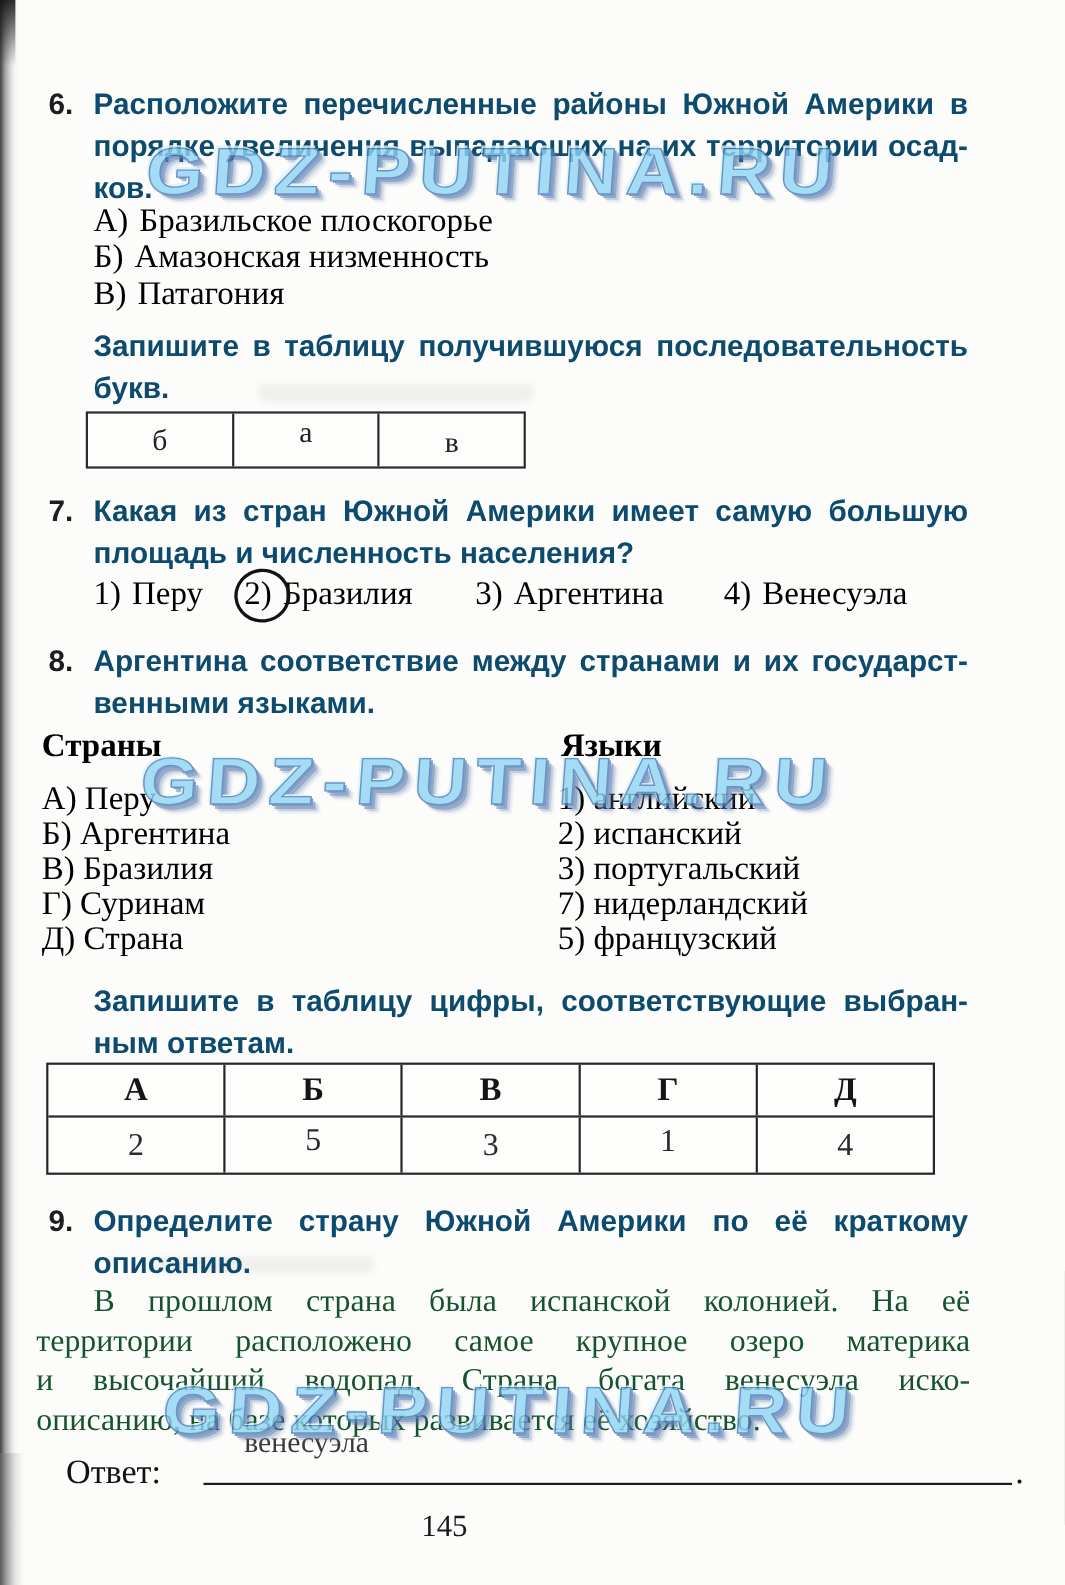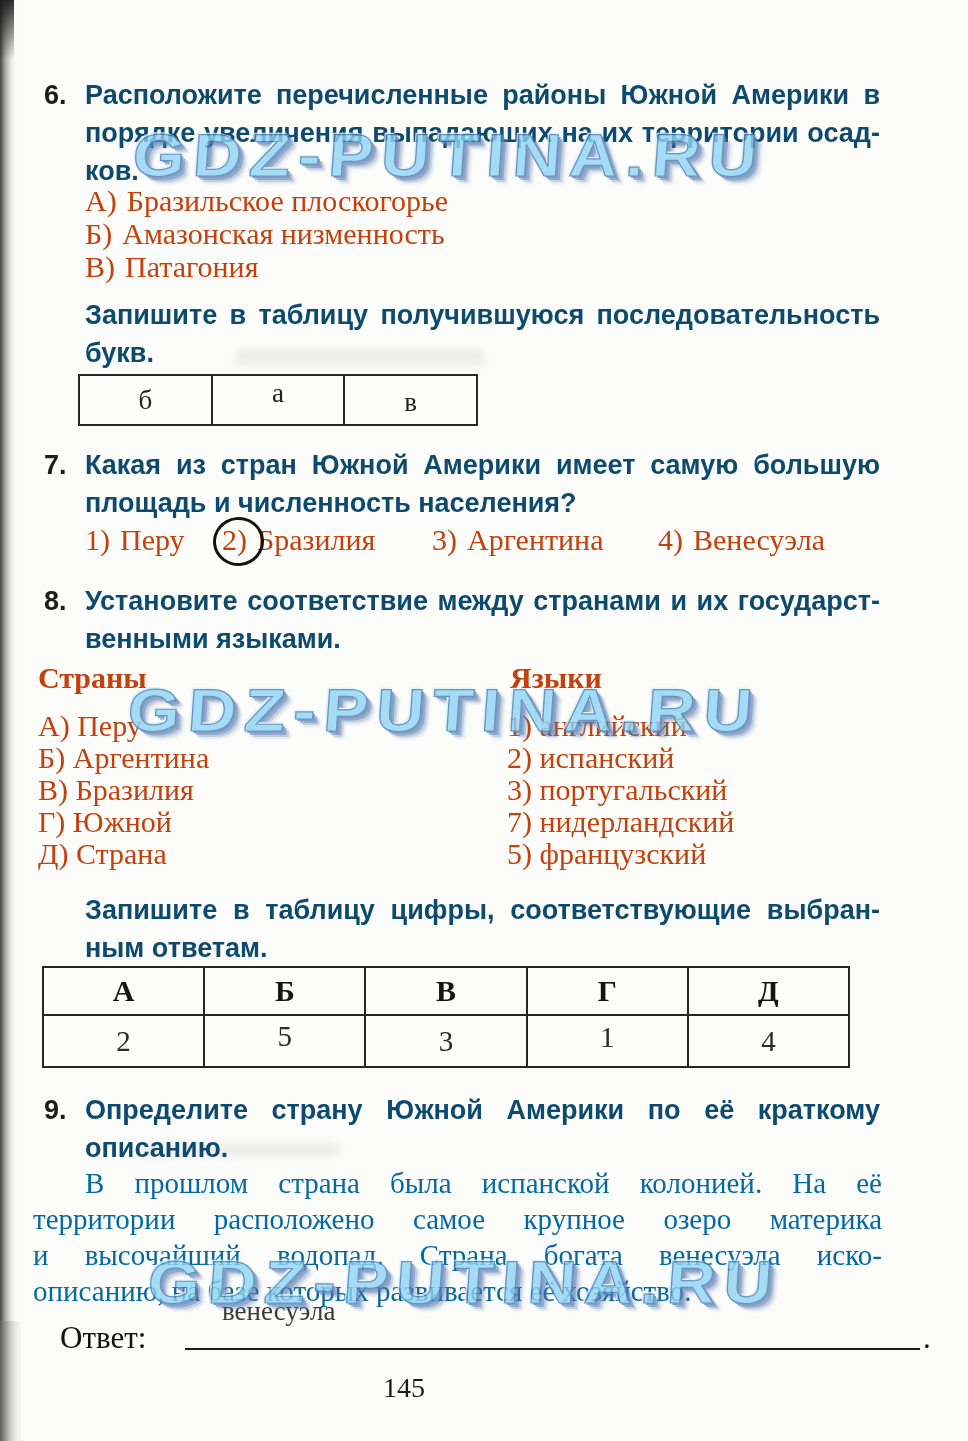--- a/index.html
+++ b/index.html
@@ -23,23 +23,23 @@
     position:absolute;left:0;bottom:0;width:22px;height:120px;
     background:linear-gradient(to right,rgba(120,120,120,.45),rgba(255,255,255,0));
   }
   
   .ghost{position:absolute;background:rgba(110,110,110,.09);filter:blur(3px);border-radius:5px;}
 
   
   .qnum{position:absolute;font:bold 27px/36px "Liberation Sans",sans-serif;color:#1d1d1d;}
   .qline{position:absolute;font:bold 27px/36px "Liberation Sans",sans-serif;color:#0c4a6e;width:795px;white-space:normal;}
   .just{text-align:justify;text-align-last:justify;}
-  .sline{position:absolute;font:30px/36px "Liberation Serif",serif;color:#c2410c;}
+  .sline{position:absolute;font:30px/36px "Liberation Serif",serif;color:#000000;}
   .sline .lbl{margin-right:10px;}
-  .pline{position:absolute;left:33px;width:849px;font:29px/35px "Liberation Serif",serif;color:#0369a1;}
+  .pline{position:absolute;left:33px;width:849px;font:29px/35px "Liberation Serif",serif;color:#14532d;}
   .indent{padding-left:52px;box-sizing:border-box;}
 
   
   .t1{position:absolute;left:78px;top:374px;width:396px;height:48px;display:flex;
       border:2px solid #2a2a2a;background:#fdfdfc;}
   .t1 .cell{flex:1;border-left:2px solid #2a2a2a;display:flex;align-items:center;justify-content:center;
       font:27px "Liberation Serif",serif;color:#222;}
   .t1 .cell:first-child{border-left:none;}
   .t1 .cell:nth-child(2) span{transform:translateY(-7px);}
   .t1 .cell:nth-child(3) span{transform:translateY(2px);}
@@ -143,30 +143,30 @@
     <div class="sline" style="left:432px;top:522px">
       <span class="lbl">3)</span><span>Аргентина</span>
     </div>
     <div class="sline" style="left:658px;top:522px">
       <span class="lbl">4)</span><span>Венесуэла</span>
     </div>
   </div>
 
   <div>
     <div class="qnum" style="left:44px;top:583px">8.</div>
-    <div class="qline just" style="left:85px;top:583px">Установите соответствие между странами и их государст-</div>
+    <div class="qline just" style="left:85px;top:583px">Аргентина соответствие между странами и их государст-</div>
     <div class="qline" style="left:85px;top:621px">венными языками.</div>
 
     <div class="sline" style="left:38px;top:660px;font-weight:bold">Страны</div>
     <div class="sline" style="left:510px;top:660px;font-weight:bold">Языки</div>
 
     <div class="sline" style="left:38px;top:708px">А) Перу</div>
     <div class="sline" style="left:38px;top:740px">Б) Аргентина</div>
     <div class="sline" style="left:38px;top:772px">В) Бразилия</div>
-    <div class="sline" style="left:38px;top:804px">Г) Южной</div>
+    <div class="sline" style="left:38px;top:804px">Г) Суринам</div>
     <div class="sline" style="left:38px;top:836px">Д) Страна</div>
 
     <div class="sline" style="left:507px;top:708px">1) английский</div>
     <div class="sline" style="left:507px;top:740px">2) испанский</div>
     <div class="sline" style="left:507px;top:772px">3) португальский</div>
     <div class="sline" style="left:507px;top:804px">7) нидерландский</div>
     <div class="sline" style="left:507px;top:836px">5) французский</div>
 
     <div class="qline just" style="left:85px;top:892px">Запишите в таблицу цифры, соответствующие выбран-</div>
     <div class="qline" style="left:85px;top:930px">ным ответам.</div>

